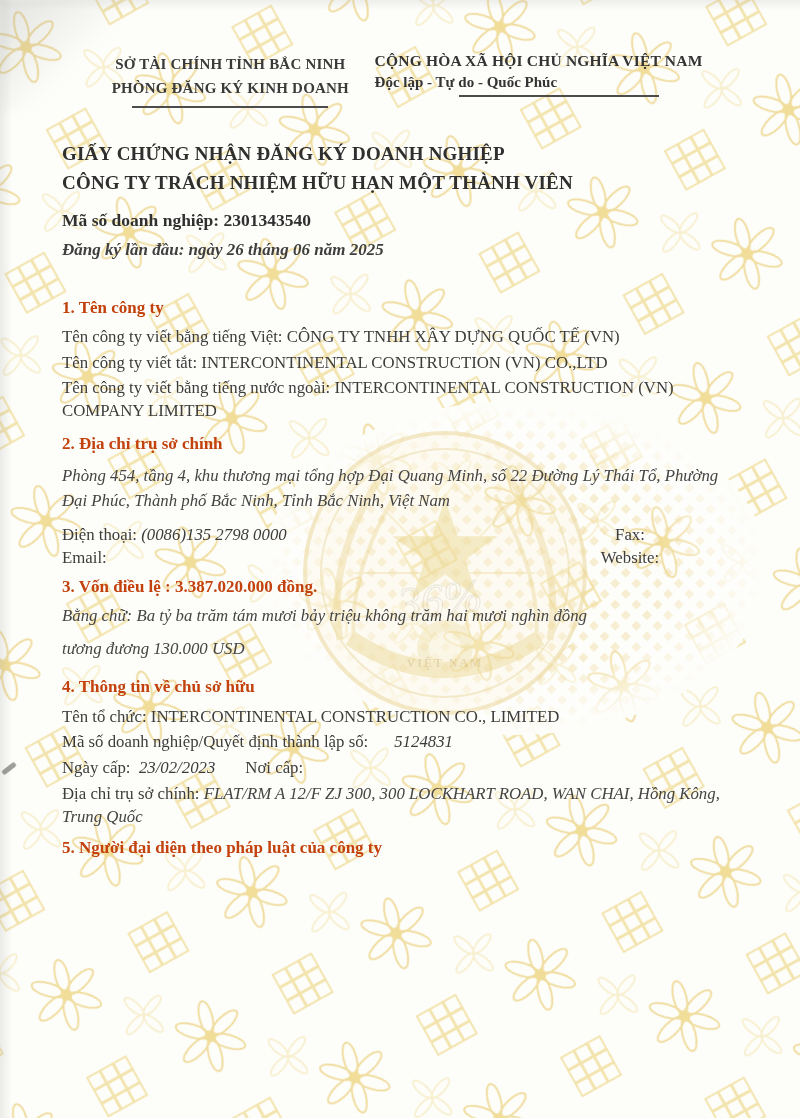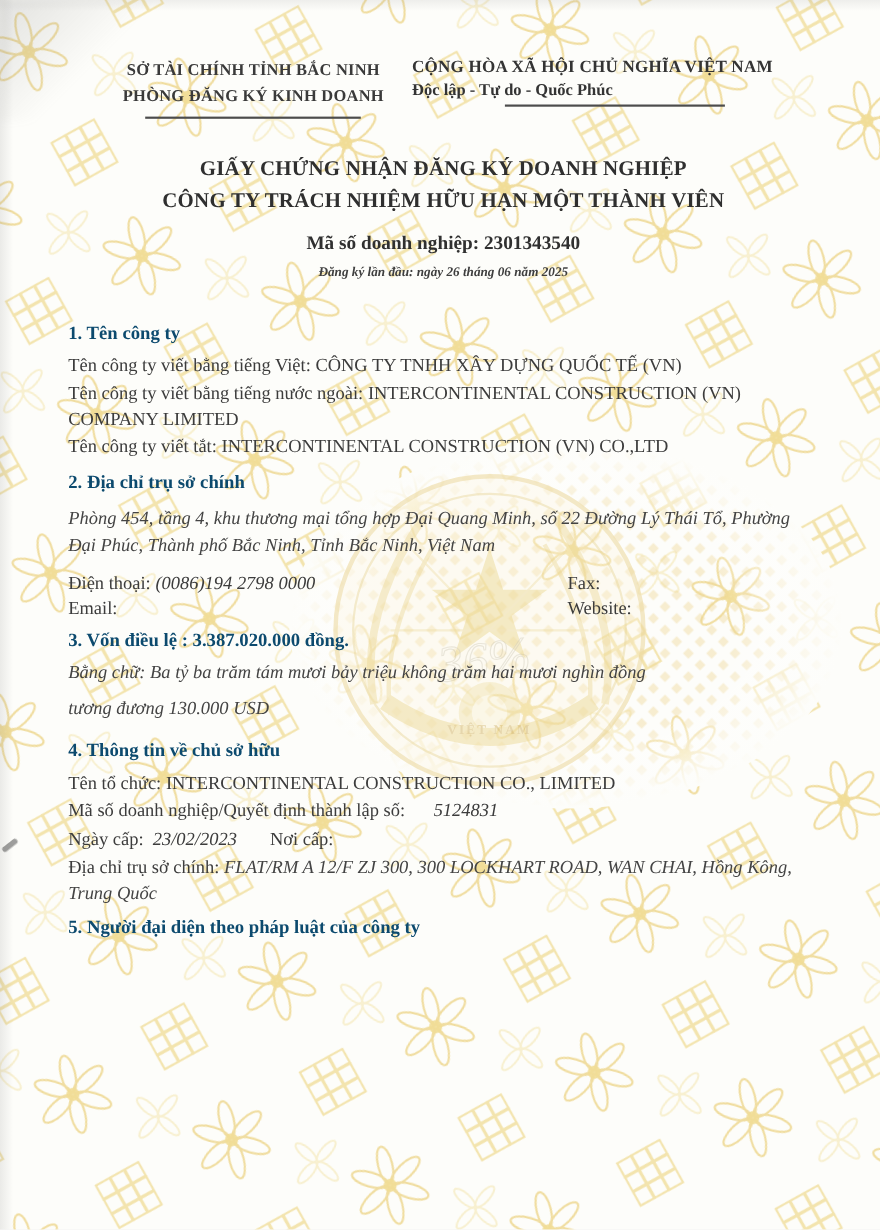--- a/index.html
+++ b/index.html
@@ -26,33 +26,33 @@
   .hdr{display:flex;justify-content:space-between;align-items:flex-start;}
   .hdr-left{width:300px;margin-left:24px;text-align:center;font-weight:bold;
     font-size:15px;line-height:1.6;color:#3a3a3a;letter-spacing:.2px;}
   .hdr-right{width:384px;font-weight:bold;color:#343434;}
   .hdr-right .l1{font-size:15.5px;letter-spacing:.2px;}
   .hdr-right .l2{font-size:15px;margin-top:4px;}
   .rule{height:2px;background:#4c4c4c;margin:6px auto 0;}
   .rule-left{width:196px;}
   .rule-right{width:200px;margin-top:4px;}
   
-  .titleblk{text-align:center;margin-top:32px;}
+  .titleblk{text-align:left;margin-top:32px;}
   .title{font-size:19px;font-weight:bold;color:#2f2f2f;line-height:1.5;letter-spacing:.2px;}
   .code{margin-top:13px;font-size:17.5px;font-weight:bold;color:#303030;}
-  .reg{margin-top:9px;font-size:12px;font-weight:bold;font-style:italic;color:#3f3f3f;}
+  .reg{margin-top:9px;font-size:17px;font-weight:bold;font-style:italic;color:#3f3f3f;}
   
   .docbody{margin-top:36px;font-size:16.8px;line-height:1.38;color:#3c3c3c;}
-  .sec-h{font-weight:bold;font-size:17px;color:#0c4a6e;}
+  .sec-h{font-weight:bold;font-size:17px;color:#c2410c;}
   .ln{margin-top:2px;}
   .iv{font-style:italic;}
   .addr{font-style:italic;line-height:1.5;margin-top:7px;color:#444;}
   .two{display:flex;margin-top:10px;}
   .two .cl{flex:1 1 auto;}
-  .two .cr{flex:0 0 228px;}
+  .two .cr{flex:0 0 228px;text-align:center;}
   .mt6{margin-top:6px;} .mt8{margin-top:8px;} .mt10{margin-top:10px;} .mt14{margin-top:14px;}
   .gap{display:inline-block;width:26px;}
   .daterow{display:flex;margin-top:3px;}
   .nw{white-space:nowrap;}
   .fill{flex:1 1 auto;font-style:italic;color:#444;}
   .hqline{margin-top:3px;font-style:normal;}
   .hqline .iv{color:#444;}
 </style>
 </head>
 <body>
@@ -170,34 +170,34 @@
     </div>
 
     <div class="docbody">
 
       <div class="sec-h">1. Tên công ty</div>
       <div class="ln mt6">
         <span>Tên công ty viết bằng tiếng Việt:</span>
         <span>CÔNG TY TNHH XÂY DỰNG QUỐC TẾ (VN)</span>
       </div>
       <div class="ln">
+        <span>Tên công ty viết tắt:</span>
+        <span>INTERCONTINENTAL CONSTRUCTION (VN) CO.,LTD</span>
+      </div>
+      <div class="ln">
         <span>Tên công ty viết bằng tiếng nước ngoài:</span>
         <span>INTERCONTINENTAL CONSTRUCTION (VN) COMPANY LIMITED</span>
-      </div>
-      <div class="ln">
-        <span>Tên công ty viết tắt:</span>
-        <span>INTERCONTINENTAL CONSTRUCTION (VN) CO.,LTD</span>
       </div>
 
       <div class="sec-h mt10">2. Địa chỉ trụ sở chính</div>
       <div class="addr">Phòng 454, tầng 4, khu thương mại tổng hợp Đại Quang Minh, số 22 Đường Lý Thái Tổ, Phường Đại Phúc, Thành phố Bắc Ninh, Tỉnh Bắc Ninh, Việt Nam</div>
       <div class="two">
         <div class="cl">
           <span>Điện thoại:</span>
-          <span class="iv">(0086)194 2798 0000</span>
+          <span class="iv">(0086)135 2798 0000</span>
         </div>
         <div class="cr">
           <span>Fax:</span>
           <span class="iv"></span>
         </div>
       </div>
       <div class="two" style="margin-top:0;">
         <div class="cl">
           <span>Email:</span>
           <span class="iv"></span>

